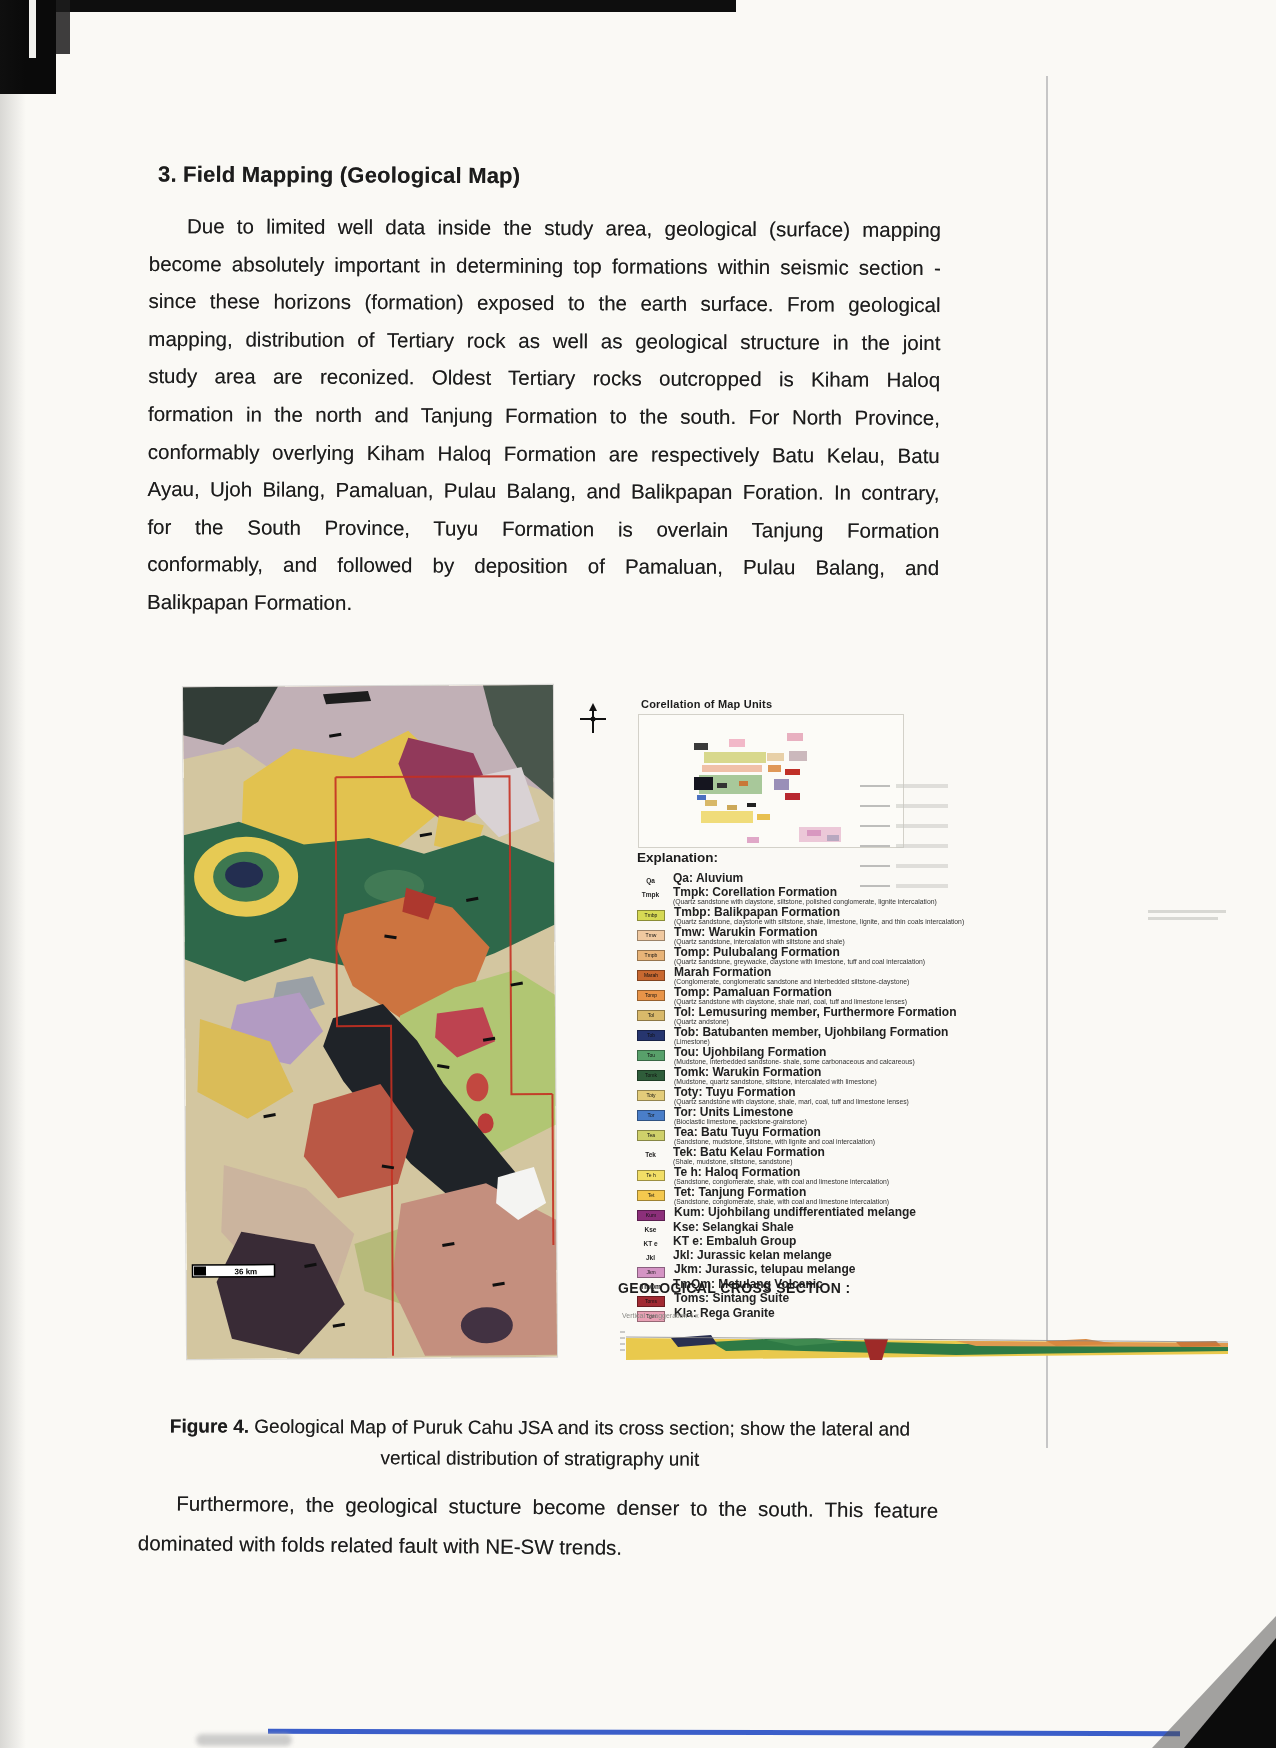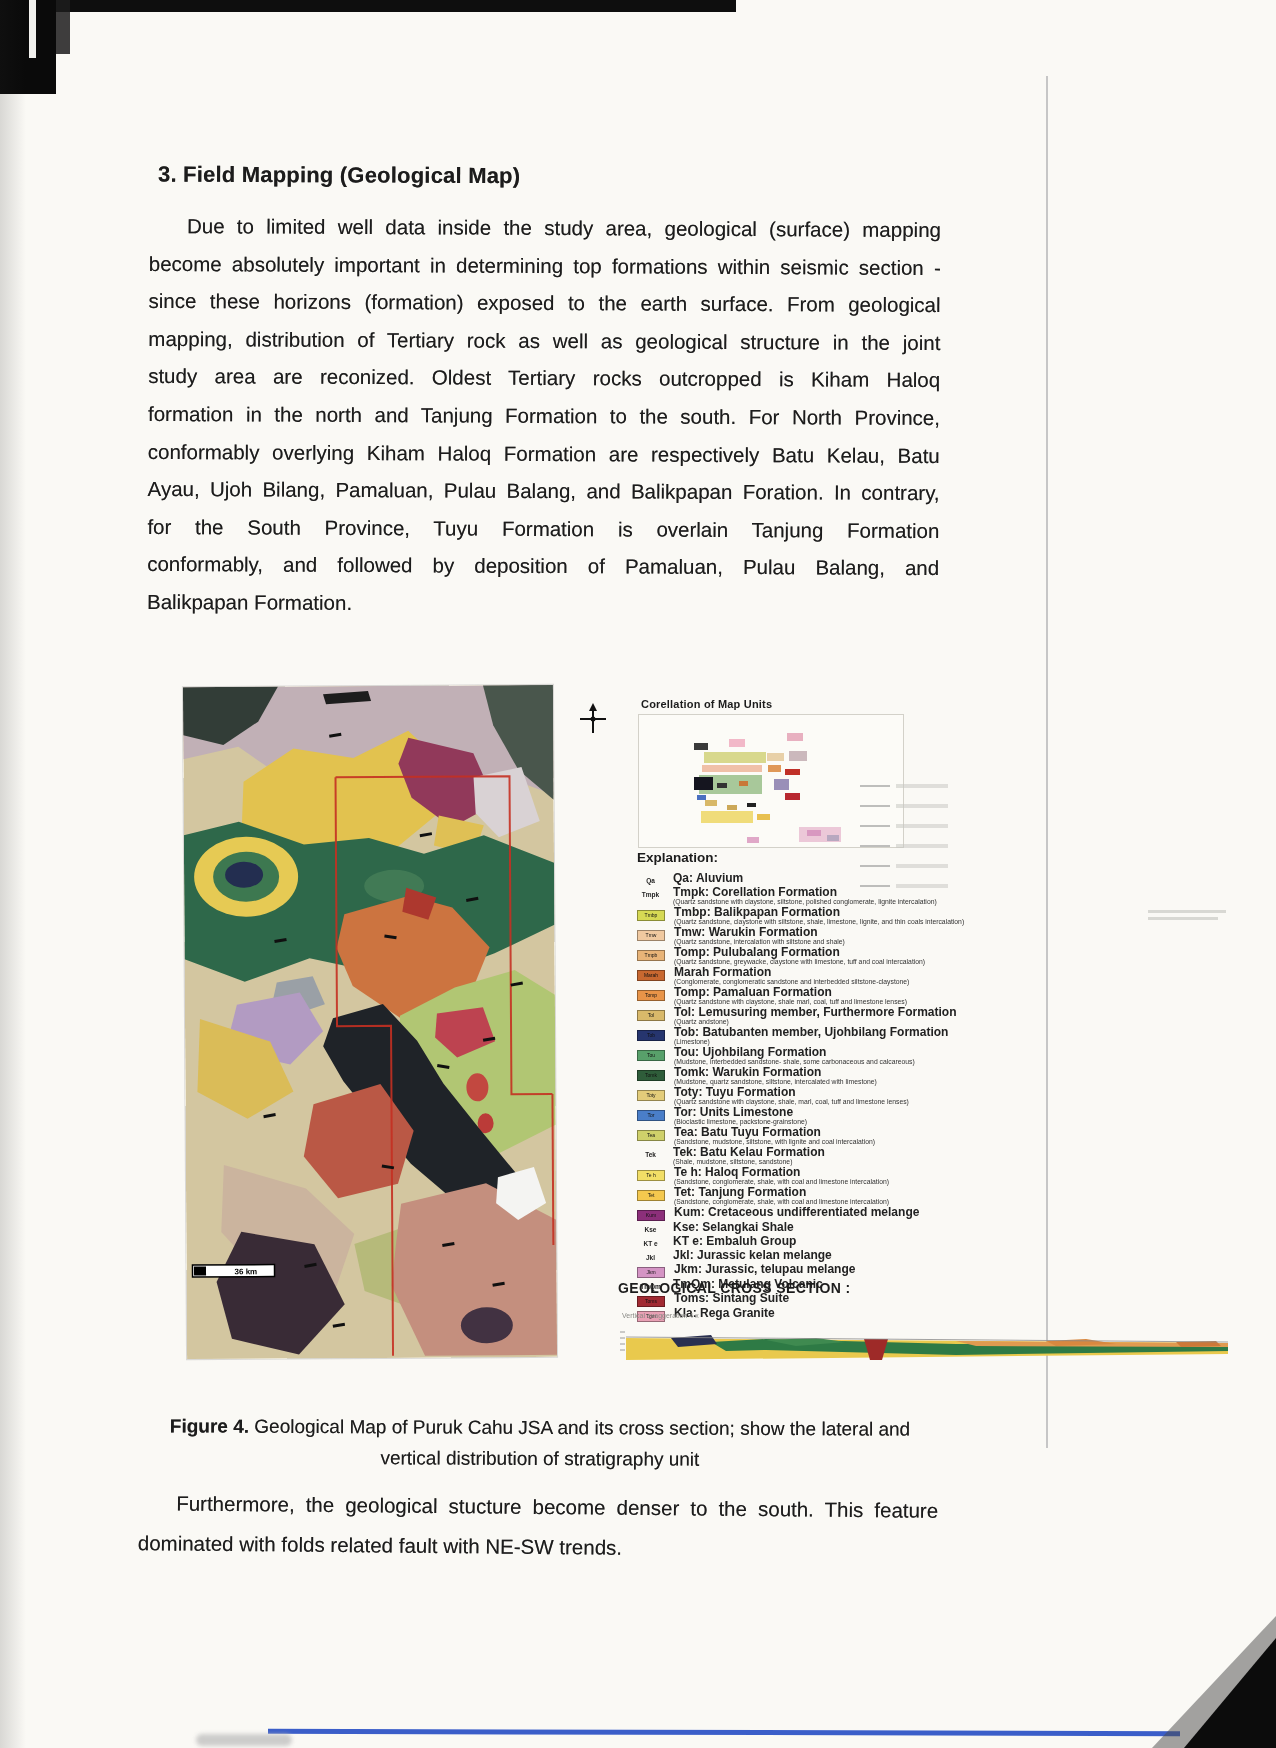--- a/index.html
+++ b/index.html
@@ -374,21 +374,21 @@
         <div>
           <div class="lg-title">Tet: Tanjung Formation</div>
           <div class="lg-desc">(Sandstone, conglomerate, shale, with coal and limestone intercalation)</div>
         </div>
       </div>
       <div class="lg-row">
         <span class="lg-left">
           <span class="lg-sw" style="background: rgb(140, 47, 122);">Kum</span>
         </span>
         <div>
-          <div class="lg-title">Kum: Cretaceous undifferentiated melange</div>
+          <div class="lg-title">Kum: Ujohbilang undifferentiated melange</div>
         </div>
       </div>
       <div class="lg-row">
         <span class="lg-left">
           <span class="lg-code">Kse</span>
         </span>
         <div>
           <div class="lg-title">Kse: Selangkai Shale</div>
         </div>
       </div>

